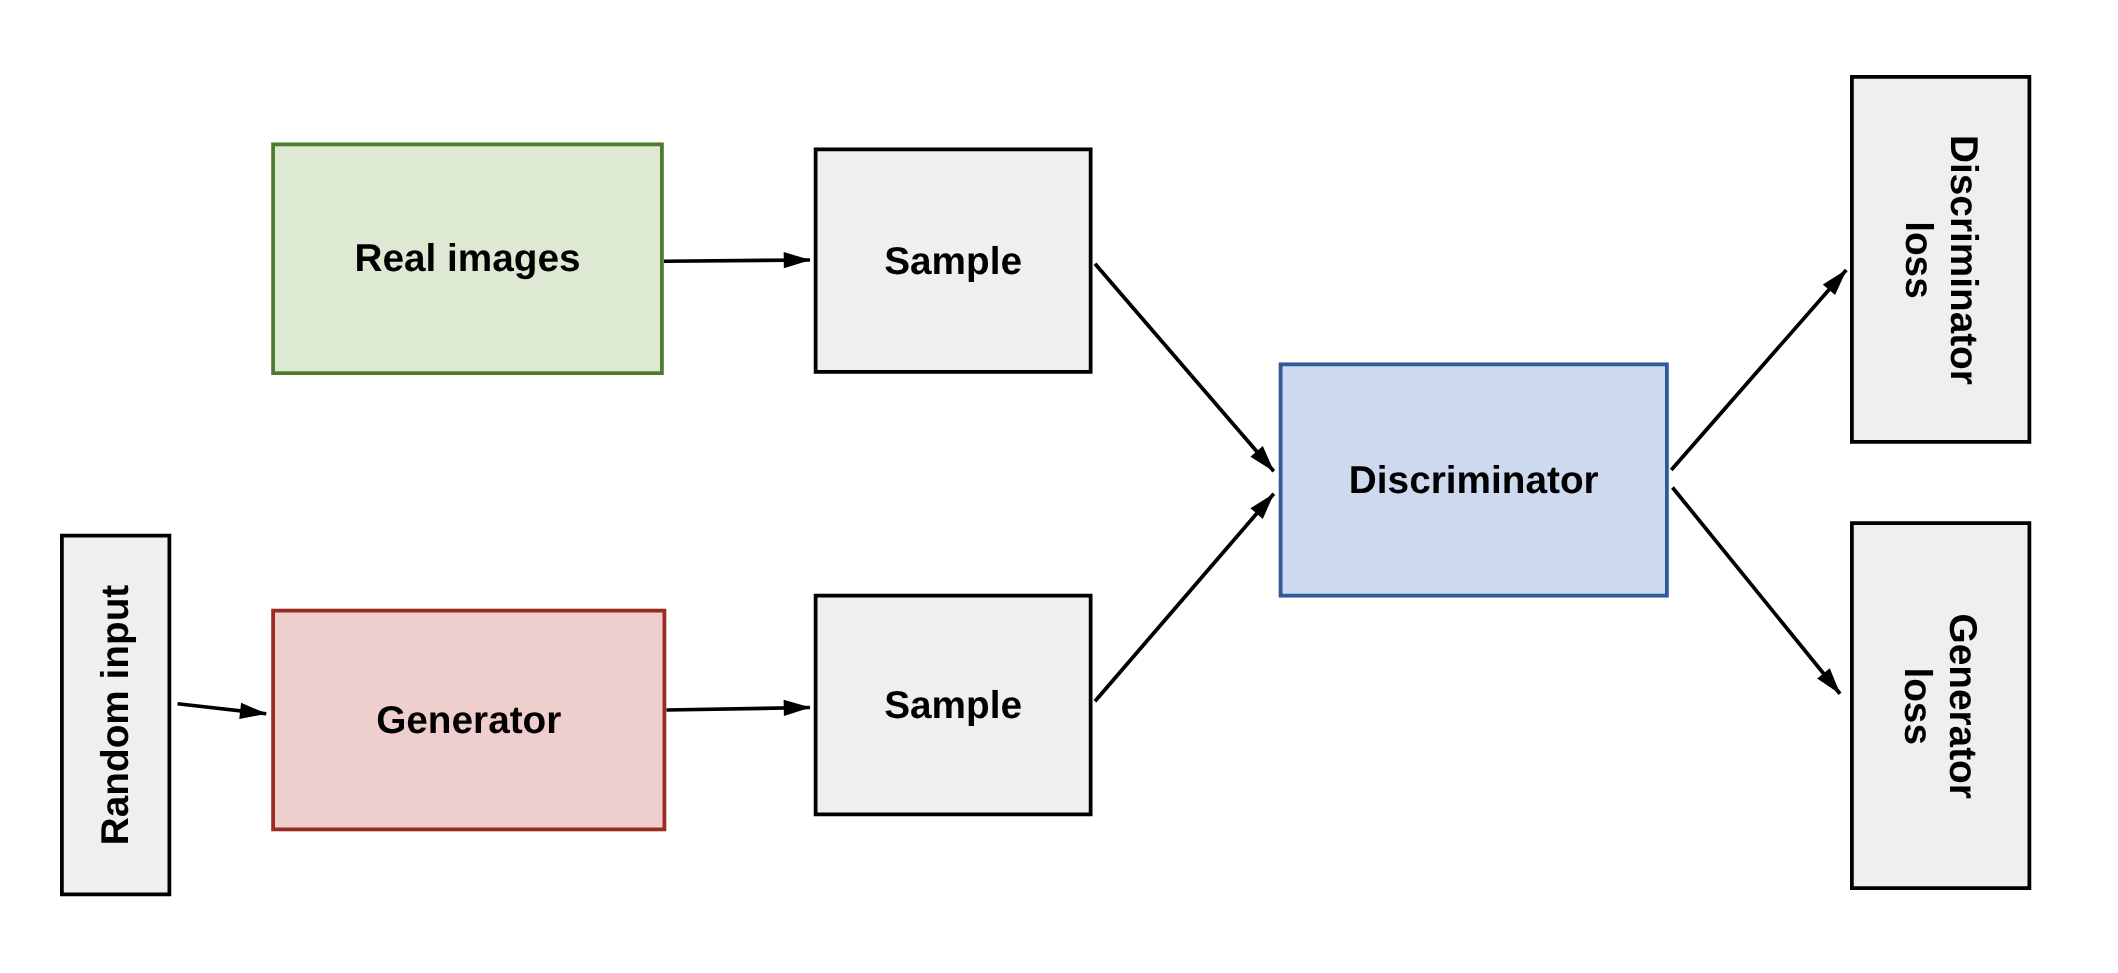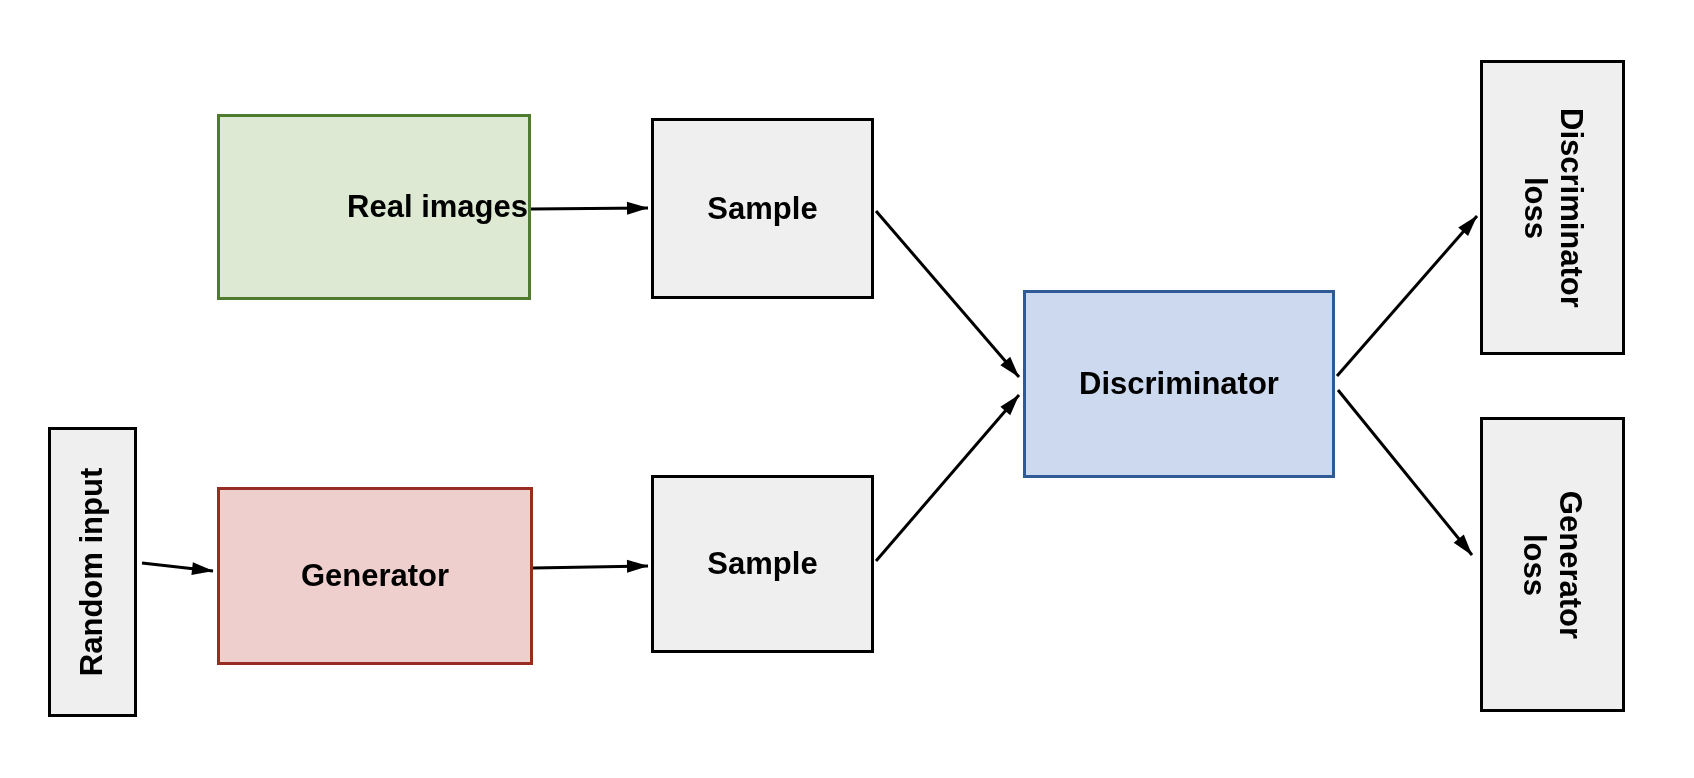--- a/index.html
+++ b/index.html
@@ -14,21 +14,21 @@
     position:relative;width:1694px;height:778px;background:var(--canvas_bg);
     overflow:hidden;font-family:"Liberation Sans","DejaVu Sans",sans-serif;
   }
   .edges{position:absolute;left:0;top:0;width:1694px;height:778px;display:block;}
   .edges line{stroke:var(--arrow);stroke-width:3;}
   .edges .head{fill:var(--arrow);}
   .node{
     position:absolute;box-sizing:border-box;border:3px solid var(--neutral_border);
     background:var(--neutral_fill);display:flex;align-items:center;justify-content:center;
   }
-  .node.green{background:var(--green_fill);border-color:var(--green_border);justify-content:flex-end;}
+  .node.green{background:var(--green_fill);border-color:var(--green_border);}
   .node.red{background:var(--red_fill);border-color:var(--red_border);}
   .node.blue{background:var(--blue_fill);border-color:var(--blue_border);}
   .label{
     font-weight:700;font-size:31px;line-height:1.16;color:var(--text);
     text-align:center;white-space:nowrap;
   }
   .rot-cw{transform:rotate(90deg);}
   .rot-ccw{transform:rotate(-90deg);}
 
   

